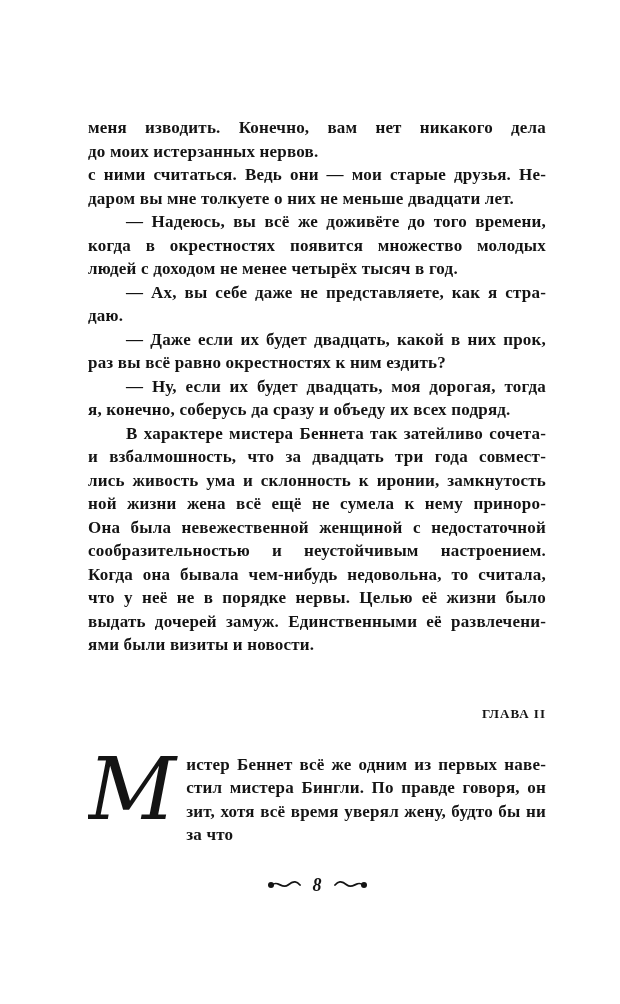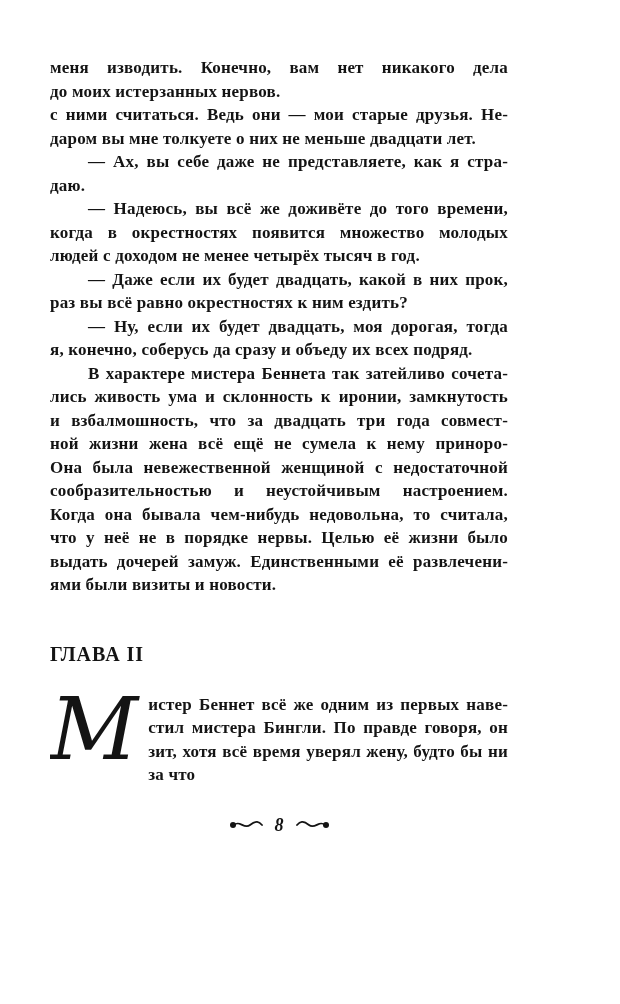--- a/index.html
+++ b/index.html
@@ -9,22 +9,22 @@
   }
   body {
     width: 620px;
     height: 1004px;
     overflow: hidden;
     font-family: "Liberation Serif", "DejaVu Serif", serif;
     color: #141414;
   }
   .book-page {
     width: 458px;
-    margin-left: 50px;
-    padding-top: 56px;
+    margin-left: 88px;
+    padding-top: 116px;
     box-sizing: border-box;
   }
   .text-block {
     font-size: 17px;
     font-weight: 700;
     line-height: 23.5px;
     letter-spacing: 0.2px;
   }
   .line {
     text-align: justify;
@@ -32,22 +32,22 @@
     white-space: normal;
   }
   .line.last {
     text-align-last: left;
   }
   .line.indent {
     text-indent: 38px;
   }
   .chapter-heading {
     margin: 46px 0 28px 0;
-    text-align: left;
-    font-size: 20px;
+    text-align: right;
+    font-size: 13px;
     font-weight: 700;
     letter-spacing: 1px;
     line-height: 22px;
   }
   .chapter-opening {
     font-size: 17px;
     font-weight: 700;
     line-height: 23.5px;
     letter-spacing: 0.2px;
     overflow: hidden;
@@ -87,40 +87,40 @@
   <section class="text-block" id="paragraphs-container">
       <div>
         <div class="line">меня изводить. Конечно, вам нет никакого дела</div>
         <div class="line last">до моих истерзанных нервов.</div>
       </div>
       <div>
         <div class="line">с ними считаться. Ведь они — мои старые друзья. Не-</div>
         <div class="line last">даром вы мне толкуете о них не меньше двадцати лет.</div>
       </div>
       <div>
-        <div class="line indent">— Ах, вы себе даже не представляете, как я стра-</div>
-        <div class="line last">даю.</div>
-      </div>
-      <div>
         <div class="line indent">— Надеюсь, вы всё же доживёте до того времени,</div>
         <div class="line">когда в окрестностях появится множество молодых</div>
         <div class="line last">людей с доходом не менее четырёх тысяч в год.</div>
+      </div>
+      <div>
+        <div class="line indent">— Ах, вы себе даже не представляете, как я стра-</div>
+        <div class="line last">даю.</div>
       </div>
       <div>
         <div class="line indent">— Даже если их будет двадцать, какой в них прок,</div>
         <div class="line last">раз вы всё равно окрестностях к ним ездить?</div>
       </div>
       <div>
         <div class="line indent">— Ну, если их будет двадцать, моя дорогая, тогда</div>
         <div class="line last">я, конечно, соберусь да сразу и объеду их всех подряд.</div>
       </div>
       <div>
         <div class="line indent">В характере мистера Беннета так затейливо сочета-</div>
+        <div class="line">и взбалмошность, что за двадцать три года совмест-</div>
         <div class="line">лись живость ума и склонность к иронии, замкнутость</div>
-        <div class="line">и взбалмошность, что за двадцать три года совмест-</div>
         <div class="line">ной жизни жена всё ещё не сумела к нему приноро-</div>
         <div class="line">Она была невежественной женщиной с недостаточной</div>
         <div class="line">сообразительностью и неустойчивым настроением.</div>
         <div class="line">Когда она бывала чем-нибудь недовольна, то считала,</div>
         <div class="line">что у неё не в порядке нервы. Целью её жизни было</div>
         <div class="line">выдать дочерей замуж. Единственными её развлечени-</div>
         <div class="line last">ями были визиты и новости.</div>
       </div>
     </section>
 

